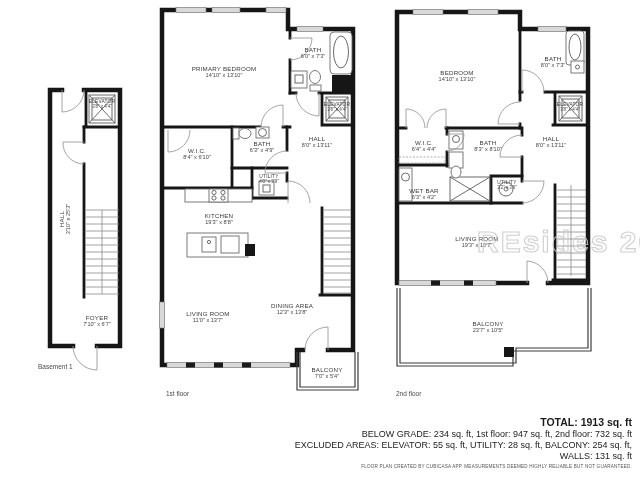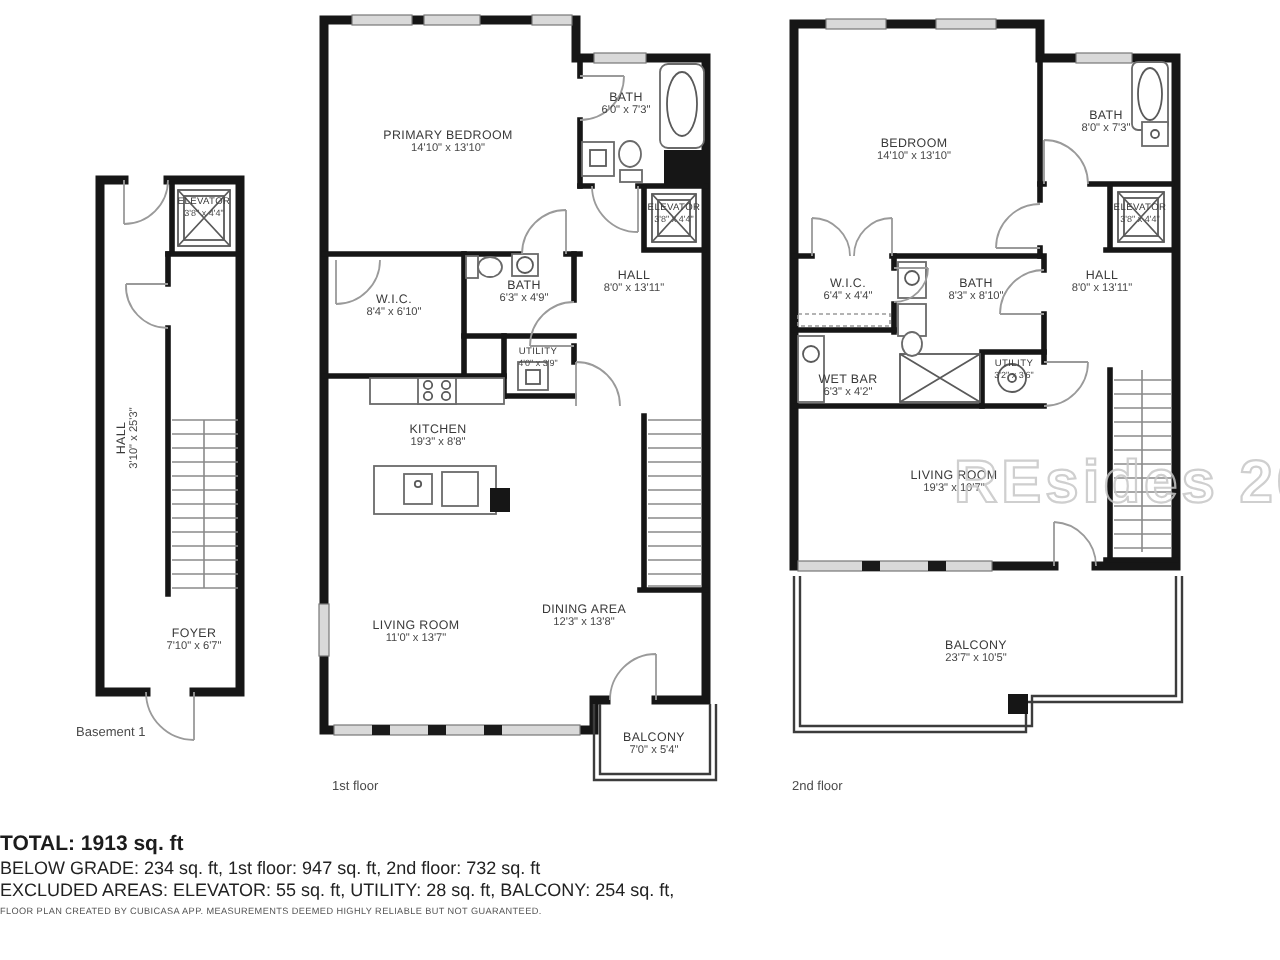--- a/index.html
+++ b/index.html
@@ -21,21 +21,21 @@
       white-space:nowrap;color:#3a3a3a;}
   .rn{font-size:6.2px;letter-spacing:0.2px;}
   .rd{font-size:5.6px;color:#474747;}
   .sm .rn{font-size:4.8px;}
   .sm .rd{font-size:4.5px;}
   .rot{transform:translate(-50%,-50%) rotate(-90deg);}
   .floorlbl{position:absolute;z-index:5;font-size:6.5px;color:#4a4a4a;white-space:nowrap;}
   .watermark{position:absolute;z-index:6;left:477px;top:225px;font-size:30px;font-weight:bold;
       letter-spacing:2px;white-space:nowrap;color:#e8e8e8;opacity:0.85;
       -webkit-text-fill-color:transparent;-webkit-text-stroke:1.1px #c7c7c7;}
-  .summary{position:absolute;z-index:5;left:0;top:417px;width:632px;text-align:left;color:#1c1c1c;}
+  .summary{position:absolute;z-index:5;left:0;top:417px;width:632px;text-align:right;color:#1c1c1c;}
   .s-total{font-size:10.5px;font-weight:bold;line-height:11.5px;}
   .s-line{font-size:9px;line-height:11px;color:#222;}
   .s-disc{font-size:4.6px;color:#555;margin-top:2.5px;letter-spacing:0.2px;}
 </style>
 </head>
 <body>
 
 <svg width="640" height="480" viewBox="0 0 640 480">
 
   <g>
@@ -345,14 +345,15 @@
     <div class="rd">23'7" x 10'5"</div>
 </div>
 <div class="floorlbl" style="left:396px;top:390px">2nd floor</div>
 
 <div class="watermark">REsides 2026</div>
 
 <div class="summary">
   <div class="s-total">TOTAL: 1913 sq. ft</div>
   <div class="s-line">BELOW GRADE: 234 sq. ft, 1st floor: 947 sq. ft, 2nd floor: 732 sq. ft</div>
   <div class="s-line">EXCLUDED AREAS: ELEVATOR: 55 sq. ft, UTILITY: 28 sq. ft, BALCONY: 254 sq. ft,</div>
+  <div class="s-line">WALLS: 131 sq. ft</div>
   <div class="s-disc">FLOOR PLAN CREATED BY CUBICASA APP. MEASUREMENTS DEEMED HIGHLY RELIABLE BUT NOT GUARANTEED.</div>
 </div>
 
 </body></html>

